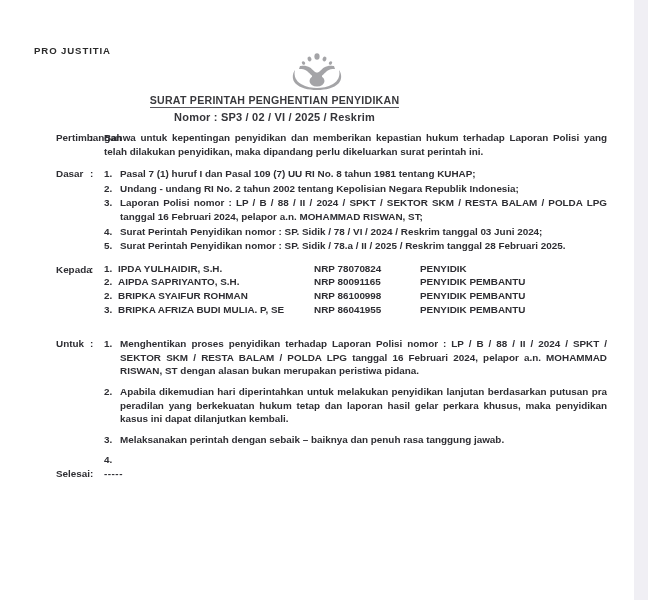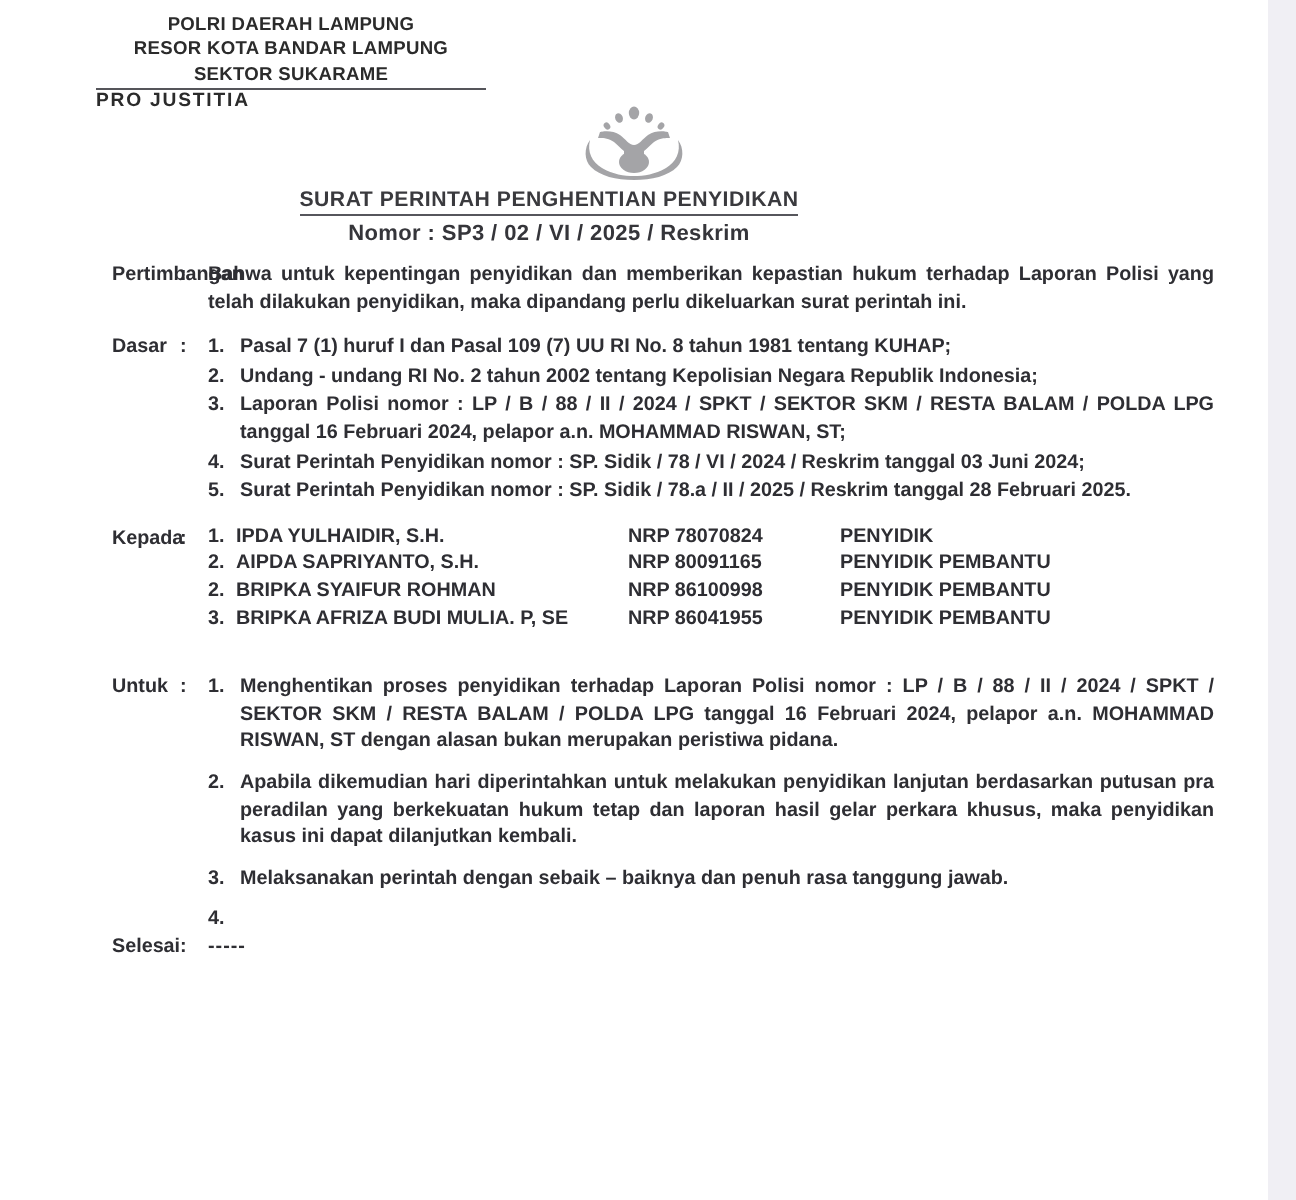--- a/index.html
+++ b/index.html
@@ -48,21 +48,21 @@
     line-height: 12.4px;
     white-space: nowrap;
   }
   .letterhead .lh-line.underlined {
     border-bottom: 1px solid #55555a;
     padding-bottom: 1px;
     margin-bottom: 1px;
   }
   .pro-justitia {
     position: absolute;
-    left: 48px;
+    left: 34px;
     top: 45px;
     font-size: 9.6px;
     font-weight: bold;
     letter-spacing: 0.9px;
     color: #2b2b2b;
   }
 
   
   .emblem {
     position: absolute;
@@ -192,25 +192,20 @@
   td.off-nrp  { width: 106px; }
   td.off-role { }
 
   .dashes { letter-spacing: 0.5px; }
 </style>
 </head>
 <body>
 
 <div class="page">
 
-  <div class="letterhead">
-    <div class="lh-line">POLRI DAERAH LAMPUNG</div>
-    <div class="lh-line">RESOR KOTA BANDAR LAMPUNG</div>
-    <div class="lh-line underlined">SEKTOR SUKARAME</div>
-  </div>
   <div class="pro-justitia">PRO JUSTITIA</div>
 
   <div class="emblem">
     <svg viewBox="0 0 62 42" width="62" height="42" aria-hidden="true">
       <g fill="#5b5b60">
         <ellipse cx="31" cy="4.5" rx="2.6" ry="3.2"></ellipse>
         <ellipse cx="23.5" cy="7" rx="1.9" ry="2.4" transform="rotate(-22 23.5 7)"></ellipse>
         <ellipse cx="38.5" cy="7" rx="1.9" ry="2.4" transform="rotate(22 38.5 7)"></ellipse>
         <ellipse cx="17.5" cy="11" rx="1.5" ry="1.9" transform="rotate(-38 17.5 11)"></ellipse>
         <ellipse cx="44.5" cy="11" rx="1.5" ry="1.9" transform="rotate(38 44.5 11)"></ellipse>

